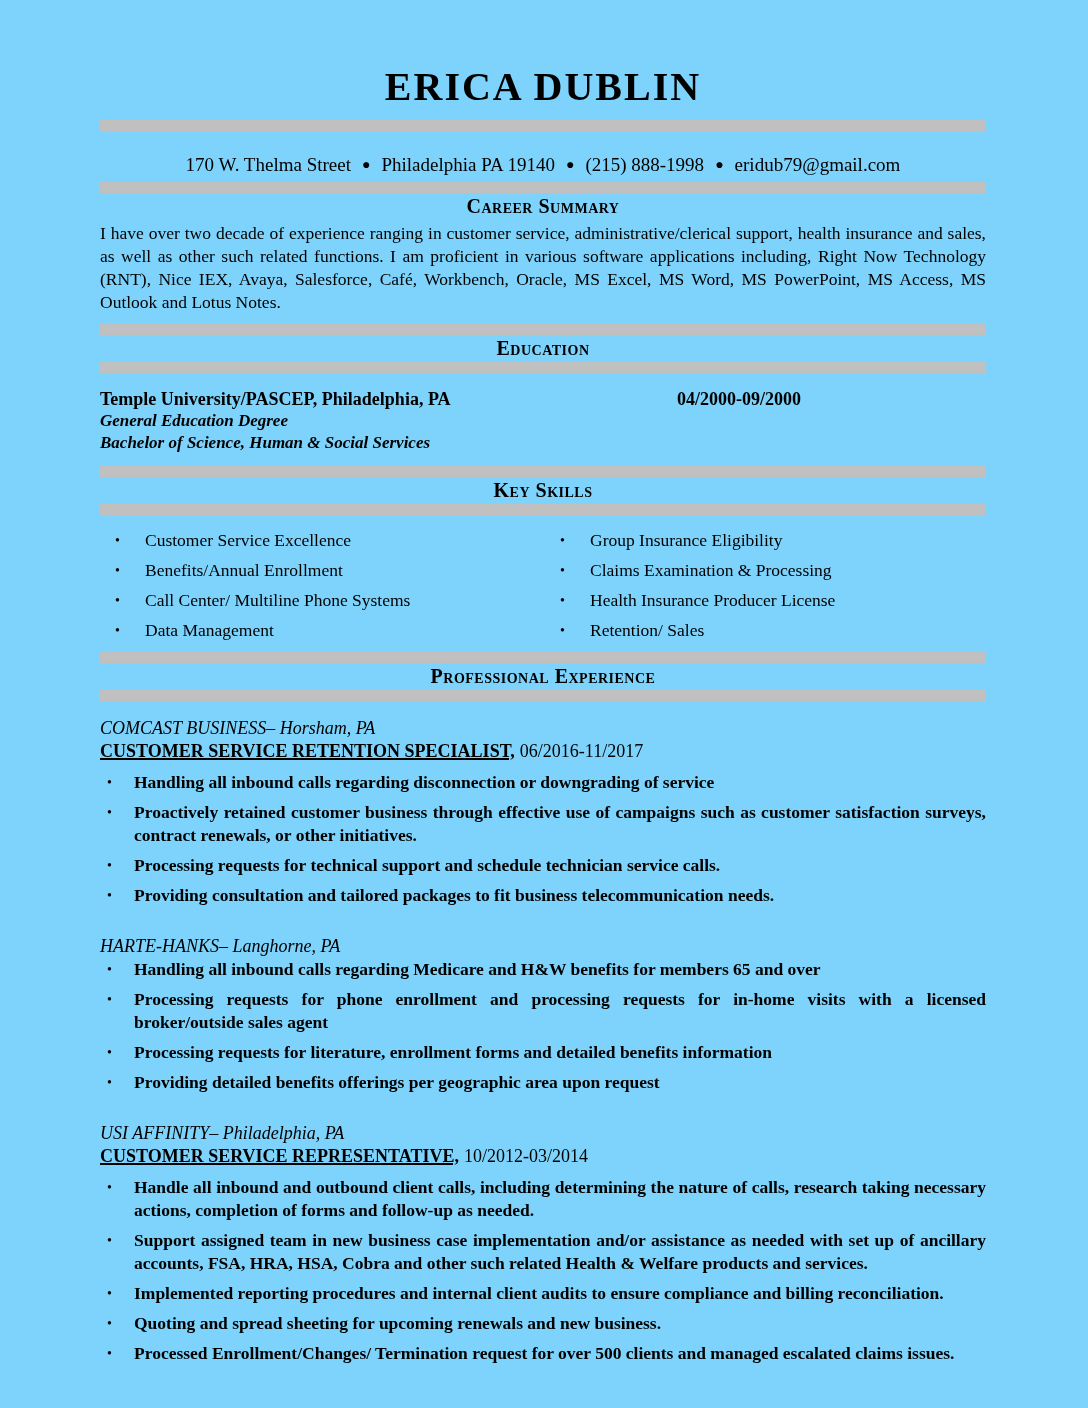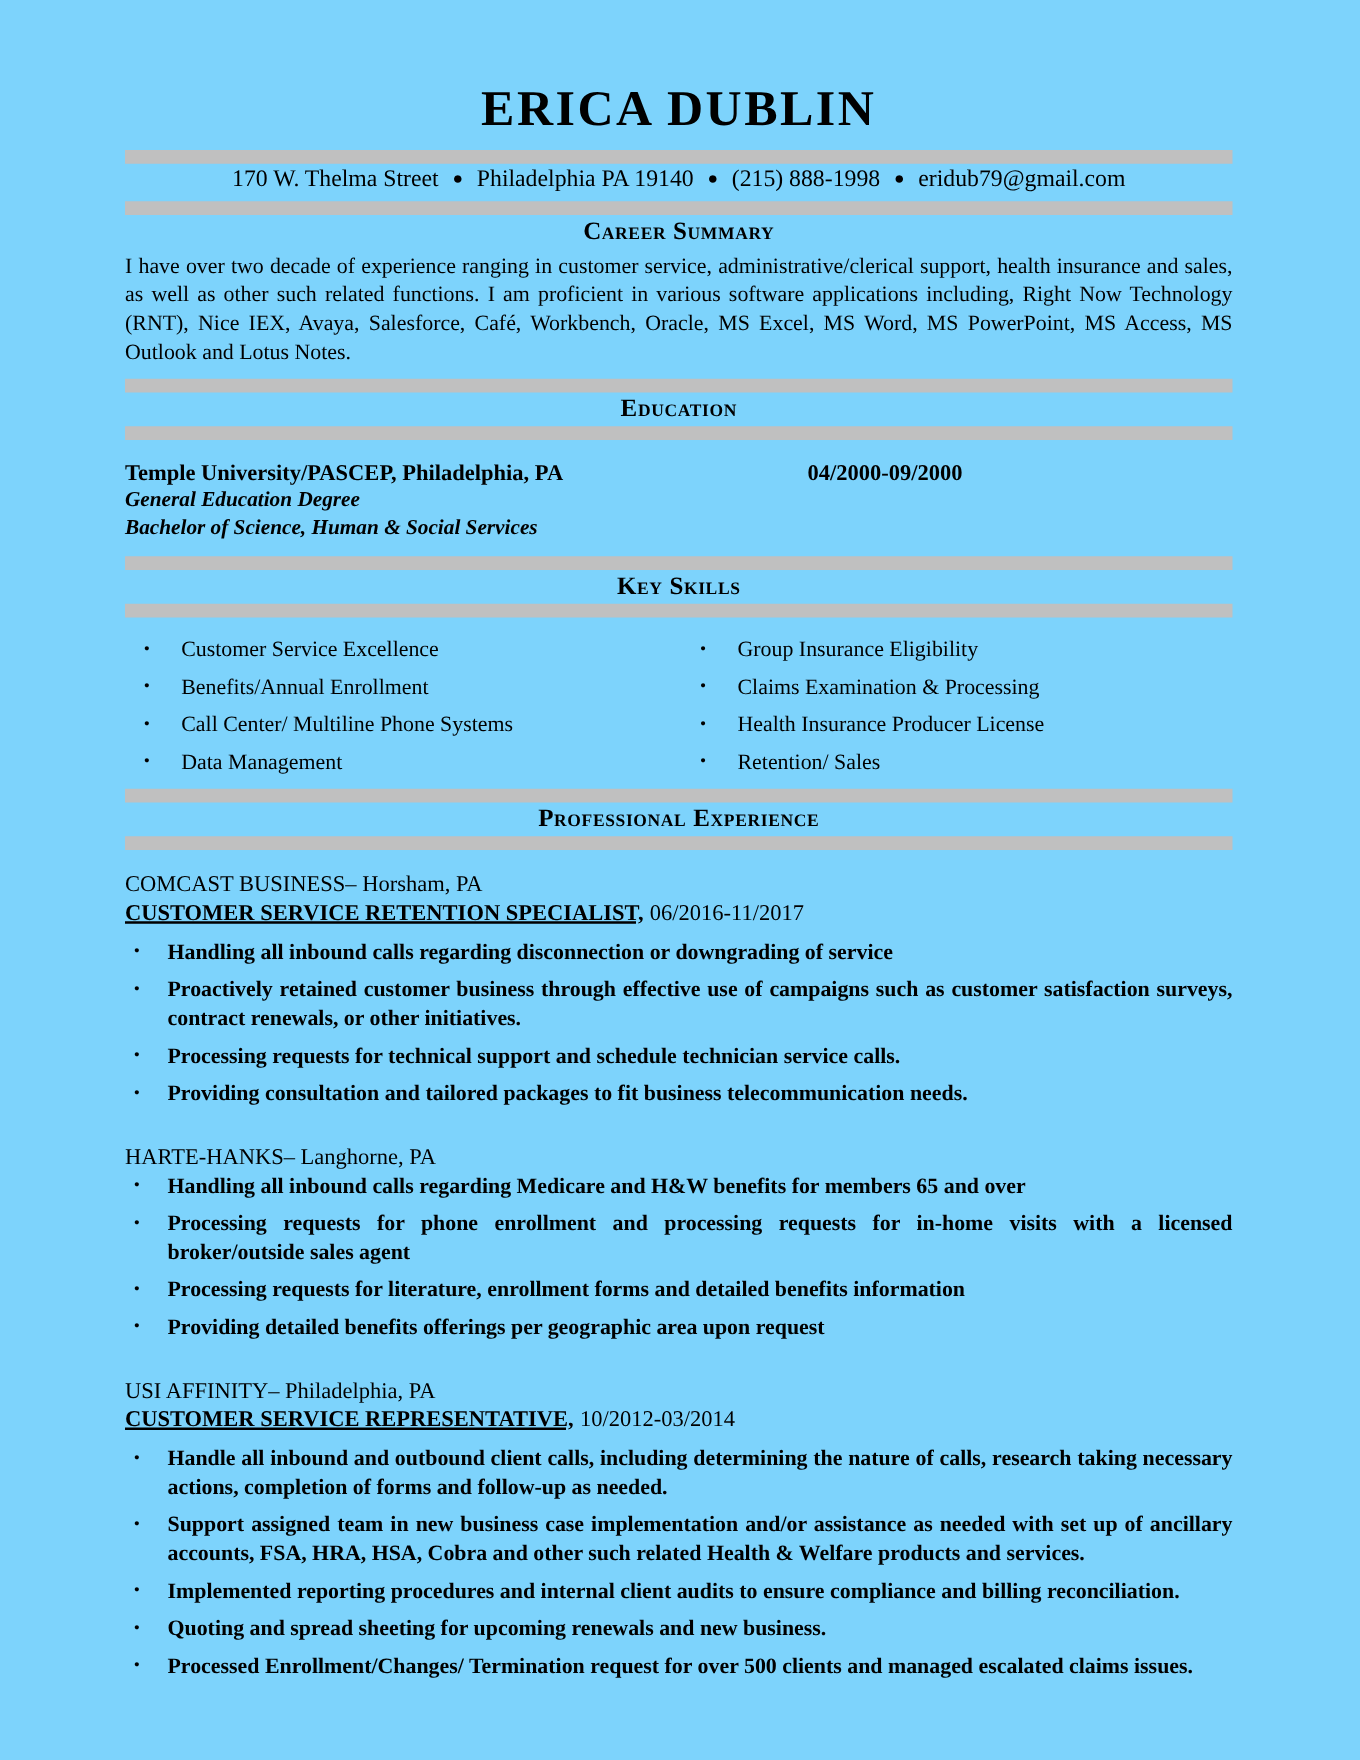--- a/index.html
+++ b/index.html
@@ -25,21 +25,21 @@
     margin: 0 0 10px 0;
     line-height: 46px;
   }
   .bar {
     height: 11px;
     background: #c0c0c0;
   }
   .contact-line {
     text-align: center;
     font-size: 19px;
-    padding: 1px 0 5px 0;
+    padding: 22px 0 5px 0;
     line-height: 24px;
     white-space: nowrap;
   }
   .sep {
     display: inline-block;
     font-size: 14px;
     padding: 0 11px;
     vertical-align: 2px;
   }
   h2.section-heading {
@@ -63,21 +63,21 @@
   .edu-block { padding: 15px 0 12px 0; }
   .edu-main { position: relative; }
   .edu-inst {
     font-weight: bold;
     font-size: 18px;
     line-height: 22px;
     display: block;
   }
   .edu-dates {
     position: absolute;
-    left: 546px;
+    left: 577px;
     top: 0;
     font-weight: bold;
     font-size: 18px;
     line-height: 22px;
   }
   .edu-degree {
     font-style: italic;
     font-size: 17px;
     line-height: 22px;
     font-weight: bold;
@@ -99,20 +99,21 @@
     font-size: 14px;
   }
   .skill-label { flex: 1; }
   
   .experience { padding-top: 16px; }
   .job { margin: 0 0 28px 0; }
   .job + .job { margin-top: 28px; }
   .company-line {
     font-size: 18px;
     line-height: 23px;
+    font-style: italic;
   }
   .job-title-line {
     font-size: 18px;
     line-height: 23px;
     margin-bottom: 8px;
   }
   .job-title {
     font-weight: bold;
     text-decoration: underline;
     text-decoration-thickness: 2px;

